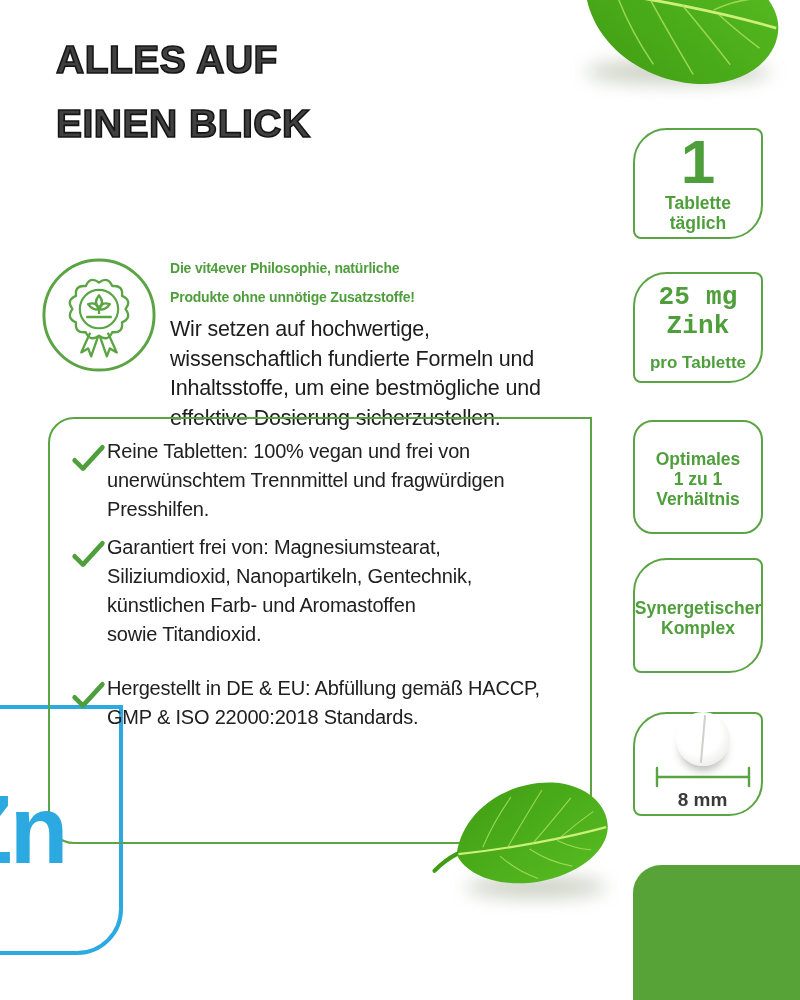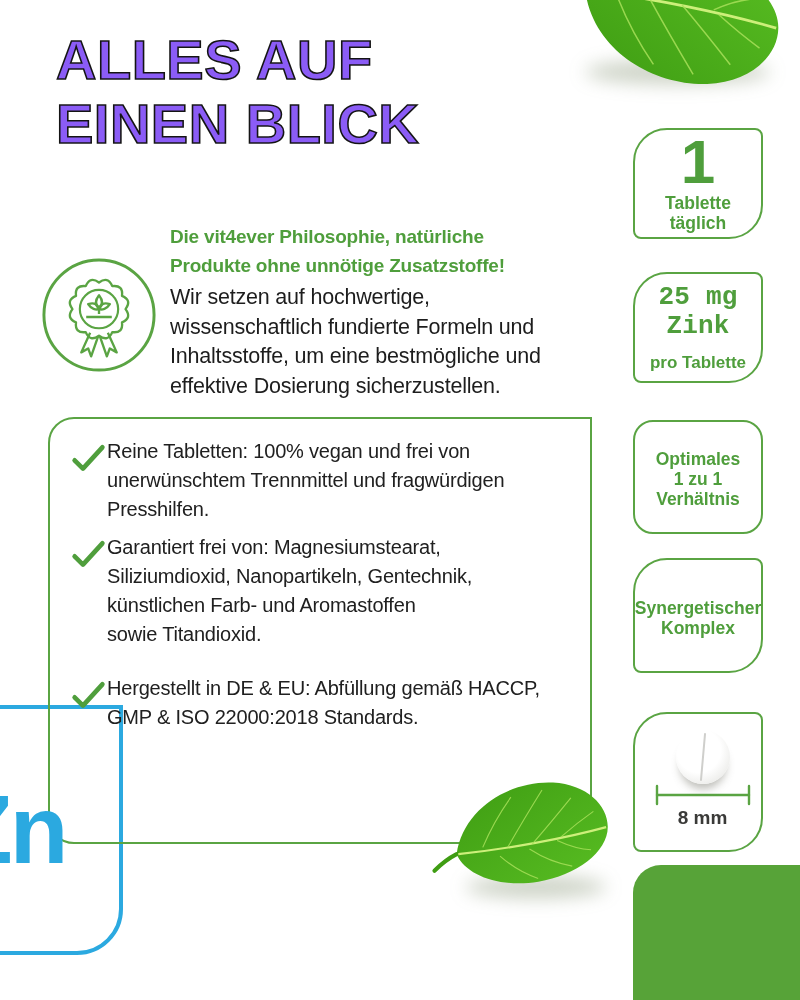--- a/index.html
+++ b/index.html
@@ -1,43 +1,43 @@
 <!DOCTYPE html>
 <html><head>
 <meta charset="utf-8">
 <style>
   html,body{margin:0;padding:0;background:#fff;}
   #canvas{position:relative;width:800px;height:1000px;background:#ffffff;overflow:hidden;
           font-family:"Liberation Sans",sans-serif;}
   .preline{white-space:pre-line;}
 
   
-  .title{position:absolute;left:56px;top:28px;font-size:56px;font-weight:bold;line-height:64px;
-         color:#8b5cf6;-webkit-text-stroke:1.6px #141414;letter-spacing:.5px;z-index:2;}
+  .title{position:absolute;left:56px;top:28px;font-size:39px;font-weight:bold;line-height:64px;
+         color:#404040;-webkit-text-stroke:1.6px #141414;letter-spacing:.5px;z-index:2;}
 
   
   .badge{position:absolute;left:40px;top:256px;width:118px;height:118px;z-index:2;}
   .philo{position:absolute;left:170px;top:222px;width:440px;z-index:2;}
-  .philo-green{color:#4f9e3c;font-weight:bold;font-size:19px;line-height:29px;letter-spacing:-.2px;}
+  .philo-green{color:#4f9e3c;font-weight:bold;font-size:14px;line-height:29px;letter-spacing:-.2px;margin-top:32px;}
   .philo-body{color:#1d1d1d;font-size:21.5px;line-height:29.5px;letter-spacing:-.2px;margin-top:3px;}
 
   
   .panel{position:absolute;left:48px;top:417px;width:540px;height:423px;
          border:2.5px solid #5aa443;border-radius:26px 0 26px 26px;z-index:2;background:transparent;}
   .check-row{position:absolute;left:70px;display:flex;z-index:3;}
   .check-row .ck{flex:0 0 37px;margin-top:5px;}
   .check-text{font-size:20px;line-height:29px;color:#202020;letter-spacing:-.2px;width:460px;}
   .row1{top:437px;} .row2{top:533px;} .row3{top:674px;}
 
   
   .fact{position:absolute;left:633px;width:130px;border:2px solid #5aa443;
         border-radius:34px 8px 34px 8px;display:flex;flex-direction:column;align-items:center;
         justify-content:center;text-align:center;color:#4f9e3c;z-index:2;background:#fff;box-sizing:border-box;}
   .f1{top:128px;height:111px;} .f2{top:272px;height:111px;}
-  .f3{top:420px;height:114px;border-radius:20px;} .f4{top:558px;height:115px;} .f5{top:712px;height:140px;padding-left:9px;}
+  .f3{top:420px;height:114px;border-radius:20px;} .f4{top:558px;height:115px;} .f5{top:712px;height:104px;padding-left:9px;}
   .big{font-size:62px;font-weight:bold;line-height:54px;}
   .fact-label{font-size:17.5px;font-weight:bold;line-height:20px;margin-top:4px;}
   .mid{font-size:26px;font-weight:bold;line-height:29px;letter-spacing:.2px;font-family:Liberation Mono, monospace;}
   .sub{font-size:17px;font-weight:bold;line-height:19px;margin-top:12px;}
 
   
   .tablet{width:54px;height:54px;border-radius:50%;margin-top:-6px;position:relative;
           background:radial-gradient(circle at 42% 38%, #ffffff 48%, #efefed 74%, #e2e2df 100%);
           box-shadow:0 9px 9px -4px rgba(110,110,100,.45);}
   .score{position:absolute;left:26px;top:3px;width:2px;height:48px;background:#cfcfcc;

